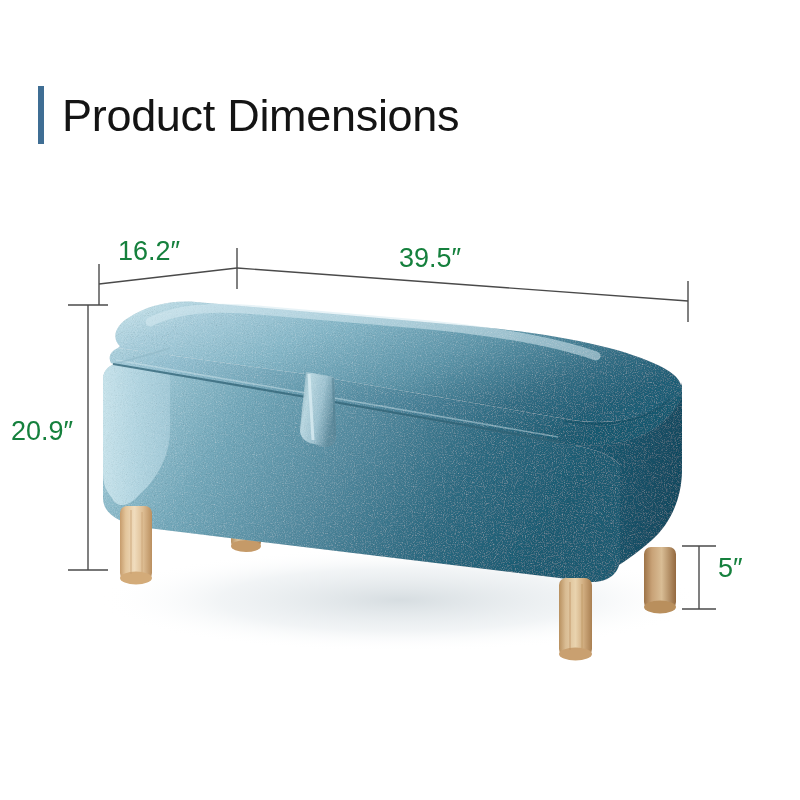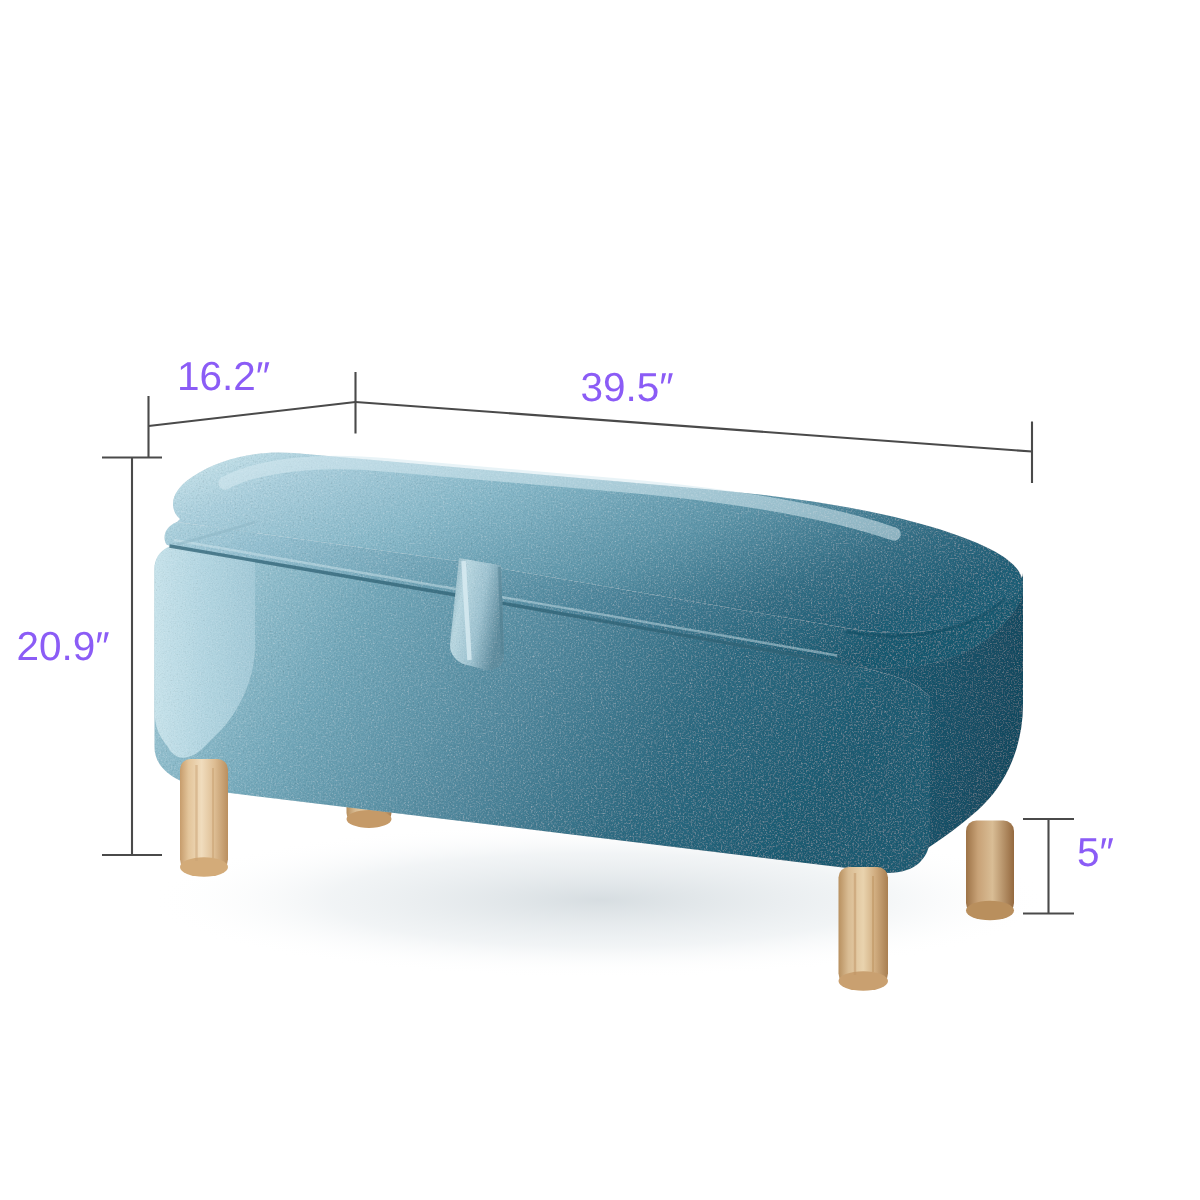--- a/index.html
+++ b/index.html
@@ -39,26 +39,26 @@
     color: #141414;
     white-space: nowrap;
     line-height: 1;
   }
 
   
   .dim-label {
     position: absolute;
     font-size: 27px;
     font-weight: 400;
-    color: #8b5cf6;
+    color: #15803d;
     white-space: nowrap;
     line-height: 1;
   }
   #label-depth  { left: 118px; top: 238px; }
-  #label-width  { left: 387px; top: 245px; }
+  #label-width  { left: 399px; top: 245px; }
   #label-height { left: 11px;  top: 418px; }
   #label-legs   { left: 718px; top: 555px; }
 
   
   #stage {
     position: absolute;
     left: 0; top: 0;
     width: 800px; height: 800px;
   }
   #stage svg { display: block; }
@@ -296,19 +296,23 @@
       </g>
 
       <g>
         <line x1="699" y1="546" x2="699" y2="609"></line>
         <line x1="682" y1="546" x2="716" y2="546"></line>
         <line x1="682" y1="609" x2="716" y2="609"></line>
       </g>
     </g>
   </svg>
 
+  <div id="title-block">
+    <div id="title-accent-bar" style="background: rgb(63, 110, 148);"></div>
+    <div id="page-title">Product Dimensions</div>
+  </div>
 
   <div class="dim-label" id="label-depth">16.2″</div>
   <div class="dim-label" id="label-width">39.5″</div>
   <div class="dim-label" id="label-height">20.9″</div>
   <div class="dim-label" id="label-legs">5″</div>
 
 </div>
 
 </body></html>

